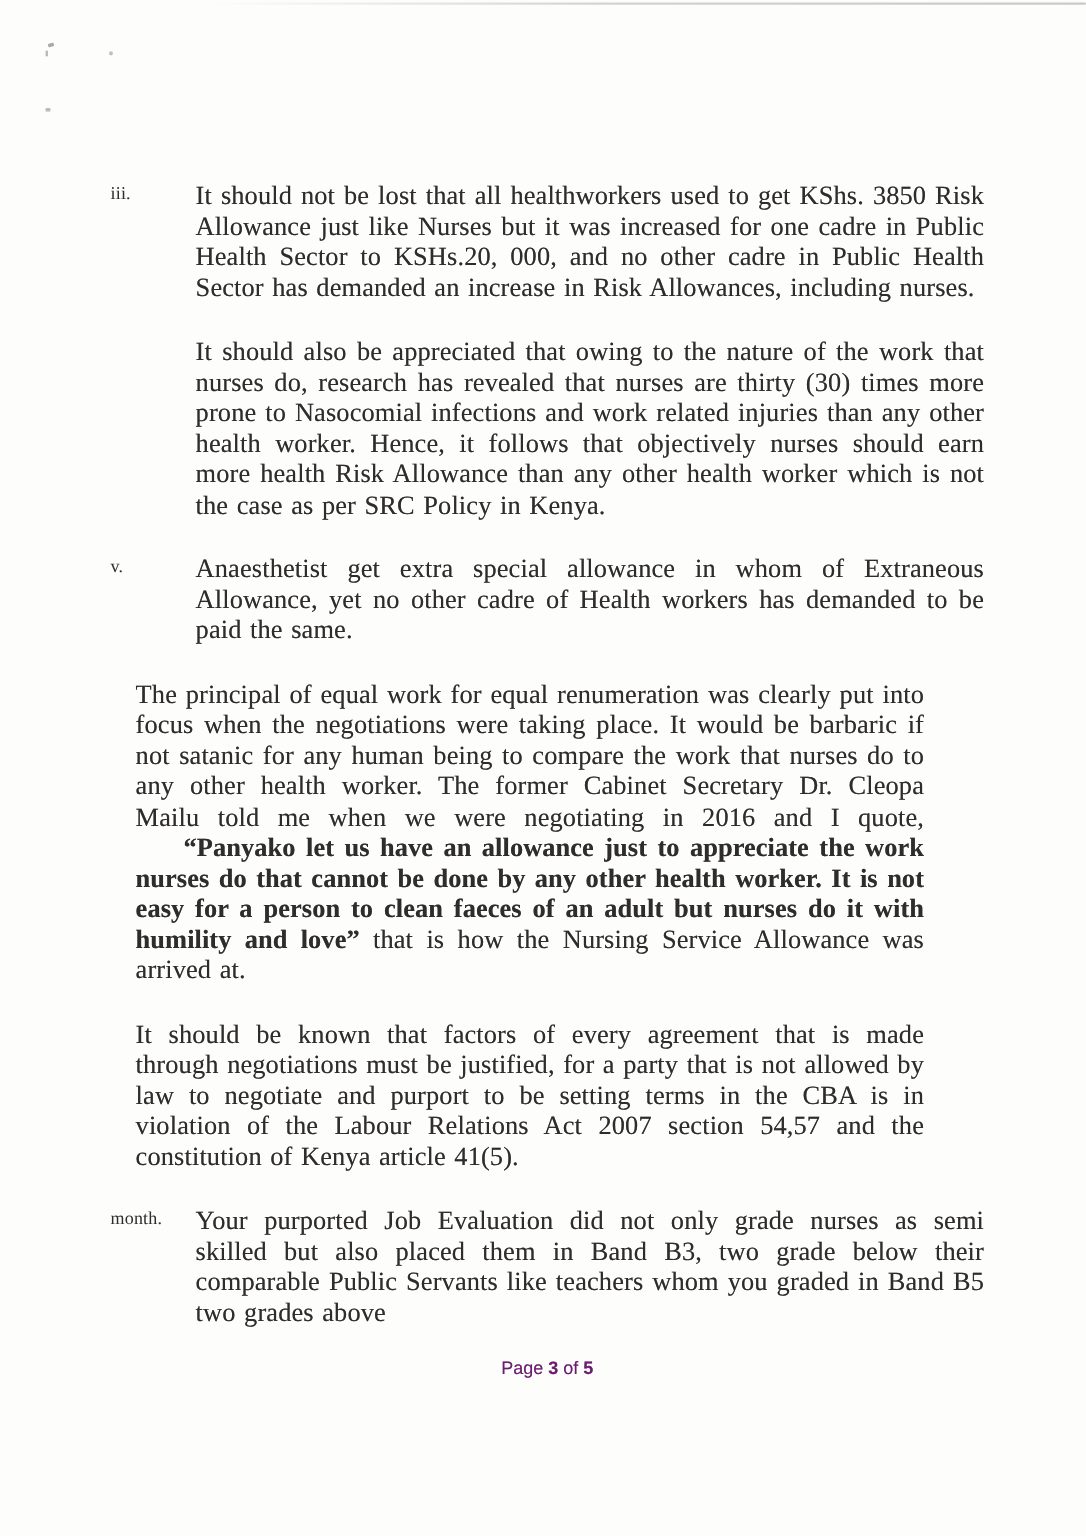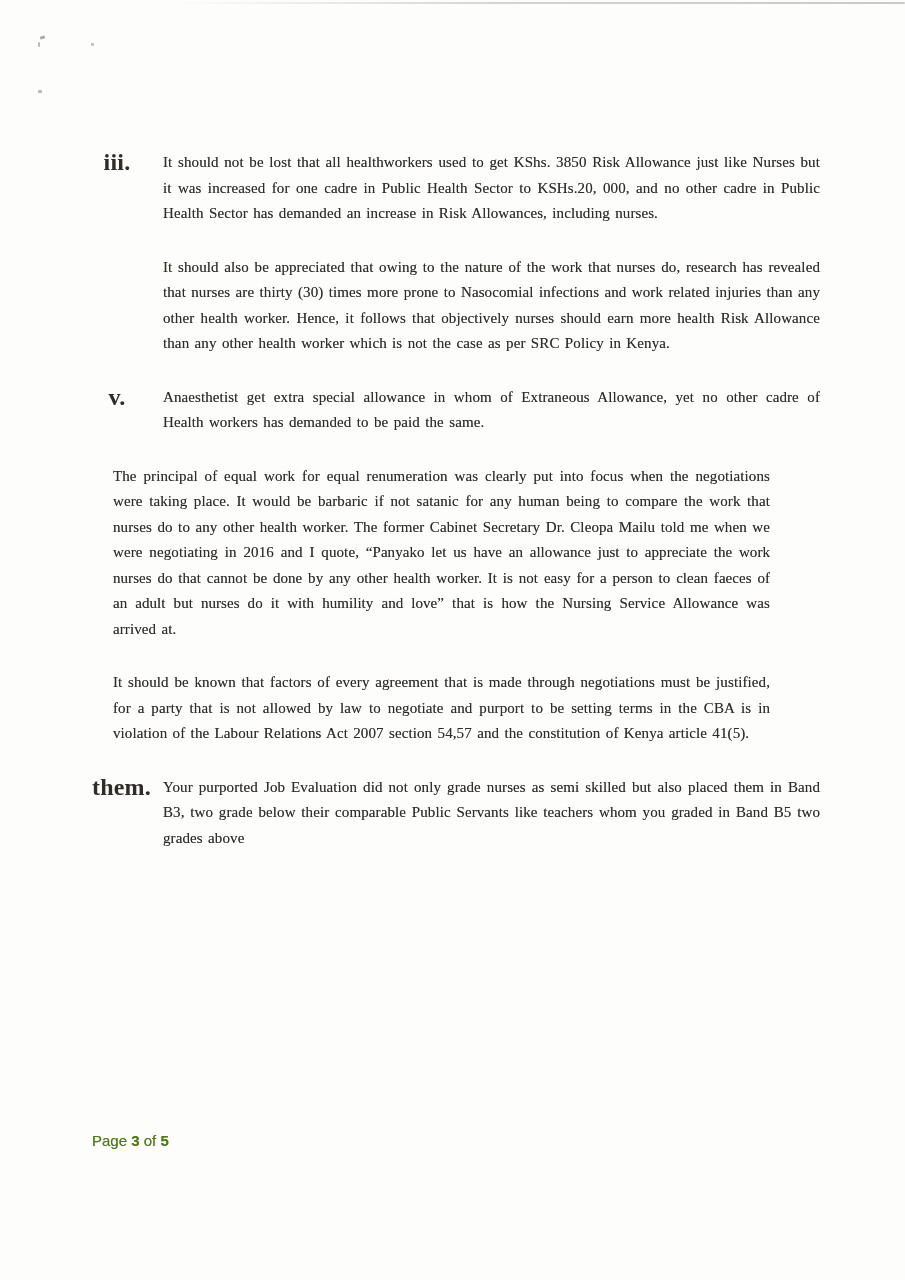--- a/index.html
+++ b/index.html
@@ -41,49 +41,49 @@
     left: 92px;
     width: 728px;
   }
   .para-row {
     display: flex;
     margin-bottom: 28px;
   }
   .marker {
     width: 50px;
     flex: 0 0 50px;
-    text-align: center;
-    font-size: 24px;
+    text-align: left;
+    font-size: 15px;
     line-height: 25.5px;
     letter-spacing: 0.2px;
-    font-weight: bold;
   }
   .para-text {
     margin-left: 21px;
     width: 657px;
-    font-size: 15px;
+    font-size: 22px;
     line-height: 25.5px;
     text-align: justify;
     word-spacing: 1.5px;
     letter-spacing: 0.1px;
     text-shadow: 0 0 0.5px rgba(47,45,42,0.55);
   }
   .para-text b {
-    font-weight: normal;
+    font-weight: bold;
     letter-spacing: 0.05px;
+    margin-left: 40px;
   }
   .footer {
     position: absolute;
     top: 1132px;
     left: 92px;
     width: 728px;
-    text-align: left;
+    text-align: center;
     font-family: "Liberation Sans", "DejaVu Sans", sans-serif;
     font-size: 15px;
-    color: #4d7c0f;
+    color: #701a75;
     text-shadow: 0 0 0.4px rgba(58,57,53,0.5);
   }
   .footer b { font-weight: 700; }
 </style>
 </head>
 <body>
 
 <div class="top-scan-line"></div>
 <div class="speck speck-a"></div>
 <div class="speck speck-a2"></div>
@@ -103,20 +103,20 @@
       <div class="marker">v.</div>
       <div class="para-text"><span>Anaesthetist get extra special allowance in whom of Extraneous Allowance, yet no other cadre of Health workers has demanded to be paid the same.</span></div>
     </div>
     <div class="para-row">
       <div class="para-text"><span>The principal of equal work for equal renumeration was clearly put into focus when the negotiations were taking place. It would be barbaric if not satanic for any human being to compare the work that nurses do to any other health worker. The former Cabinet Secretary Dr. Cleopa Mailu told me when we were negotiating in 2016 and I quote, </span><b>“Panyako let us have an allowance just to appreciate the work nurses do that cannot be done by any other health worker. It is not easy for a person to clean faeces of an adult but nurses do it with humility and love”</b><span> that is how the Nursing Service Allowance was arrived at.</span></div>
     </div>
     <div class="para-row">
       <div class="para-text"><span>It should be known that factors of every agreement that is made through negotiations must be justified, for a party that is not allowed by law to negotiate and purport to be setting terms in the CBA is in violation of the Labour Relations Act 2007 section 54,57 and the constitution of Kenya article 41(5).</span></div>
     </div>
     <div class="para-row">
-      <div class="marker">them.</div>
+      <div class="marker">month.</div>
       <div class="para-text"><span>Your purported Job Evaluation did not only grade nurses as semi skilled but also placed them in Band B3, two grade below their comparable Public Servants like teachers whom you graded in Band B5 two grades above</span></div>
     </div>
   </main>
 
 <div class="footer">
   <span>Page </span><b>3</b><span> of </span><b>5</b>
 </div>
 
 </body></html>

